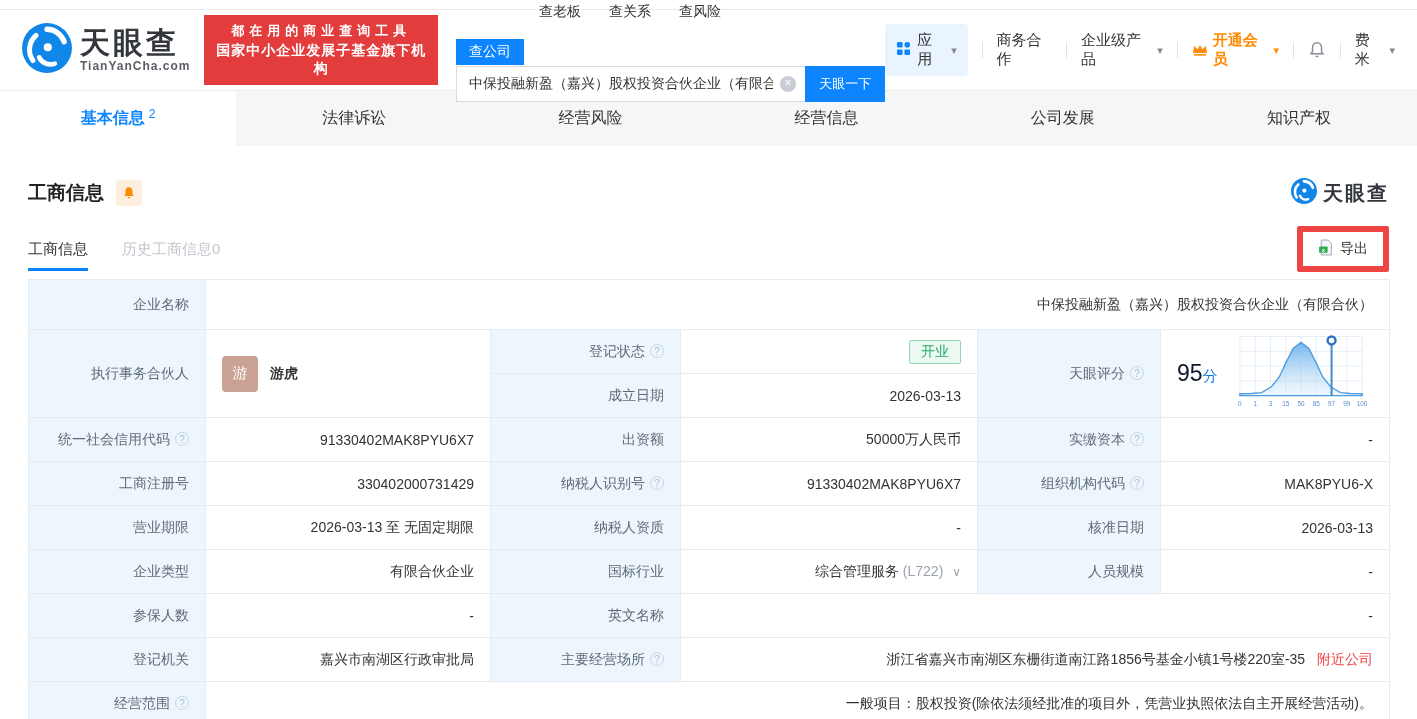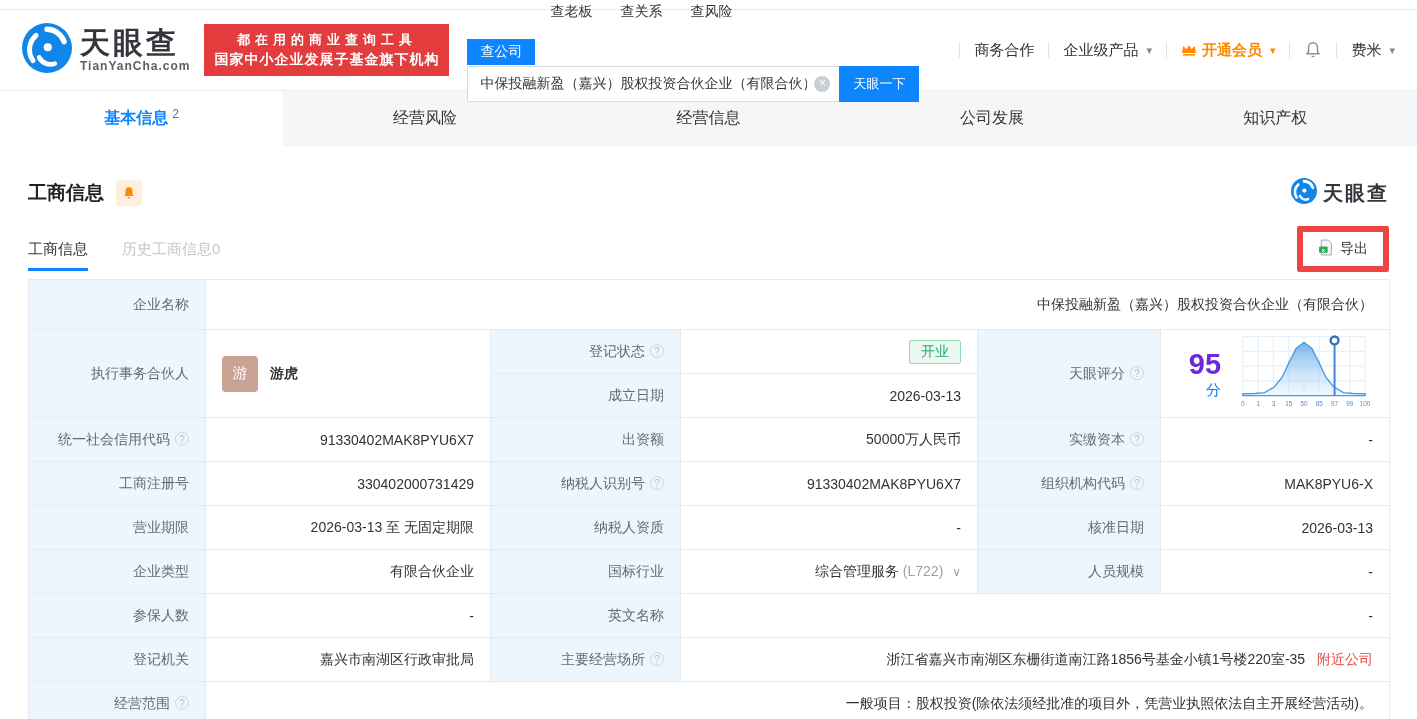--- a/index.html
+++ b/index.html
@@ -83,21 +83,21 @@
   .badge-open { display:inline-block; color:#28a96a; background:#ecf9f2; border:1px solid #8fd9b4;
      padding:2px 11px; border-radius:2px; font-size:14px; }
   .partner-cell { display:flex; align-items:center; gap:12px; }
   .avatar { width:36px; height:36px; border-radius:4px; background:#c9a294; color:#fff; font-size:15px;
      display:flex; align-items:center; justify-content:center; }
   .partner-name { color:#333; cursor:pointer;font-weight:bold; }
   .gray { color:#9aa3ad; }
   .chev::after { content:"∨"; color:#9aa3ad; font-size:12px; margin-left:5px; }
   a.near-link { color:#ef4444; text-decoration:none; margin-left:8px; cursor:pointer; }
   .score-cell { display:flex; align-items:center; gap:14px; }
-  .score-num { font-size:29px; font-weight:bold; color:#6d28d9; }
+  .score-num { font-size:23px; font-weight:normal; color:#0f172a; }
   .score-unit { font-size:15px; color:#0d7be8; }
 </style>
 </head>
 <body>
 
 <div class="top-strip"></div>
 
 <div class="header">
   <div class="logo-block">
     <span>
@@ -130,20 +130,31 @@
     <div class="search-row">
       <div class="search-input-wrap">
         <input type="text" value="中保投融新盈（嘉兴）股权投资合伙企业（有限合伙）" style="">
         <span class="clear-icon"></span>
       </div>
       <button class="search-btn">天眼一下</button>
     </div>
   </div>
 
   <div class="top-menu">
+    <span class="menu-pill caret">
+      <span>
+        <svg width="15" height="15" viewBox="0 0 16 16">
+          <rect x="1" y="1" width="6" height="6" rx="1.5" fill="#0d85ff"></rect>
+          <circle cx="12" cy="4" r="3" fill="#0d85ff"></circle>
+          <rect x="1" y="9" width="6" height="6" rx="1.5" fill="#0d85ff"></rect>
+          <rect x="9" y="9" width="6" height="6" rx="1.5" fill="#0d85ff"></rect>
+        </svg>
+      </span>
+      <span>应用</span>
+    </span>
     <span class="vdiv"></span>
     <span class="menu-item">商务合作</span>
     <span class="vdiv"></span>
     <span class="menu-item caret">
         <span>企业级产品</span>
       </span>
     <span class="vdiv"></span>
     <span class="menu-item menu-vip caret-orange">
       <span>
         <svg width="16" height="14" viewBox="0 0 16 14">
@@ -165,20 +176,23 @@
         <span>费米</span>
       </span>
   </div>
 </div>
 
 <div class="nav-bar">
   <div class="nav-tab active">
     <span>基本信息</span>
     <span class="nav-badge">2</span>
   </div>
+  <div class="nav-tab">
+      <span>法律诉讼</span>
+    </div>
   <div class="nav-tab">
       <span>经营风险</span>
     </div>
   <div class="nav-tab">
       <span>经营信息</span>
     </div>
   <div class="nav-tab">
       <span>公司发展</span>
     </div>
   <div class="nav-tab">

